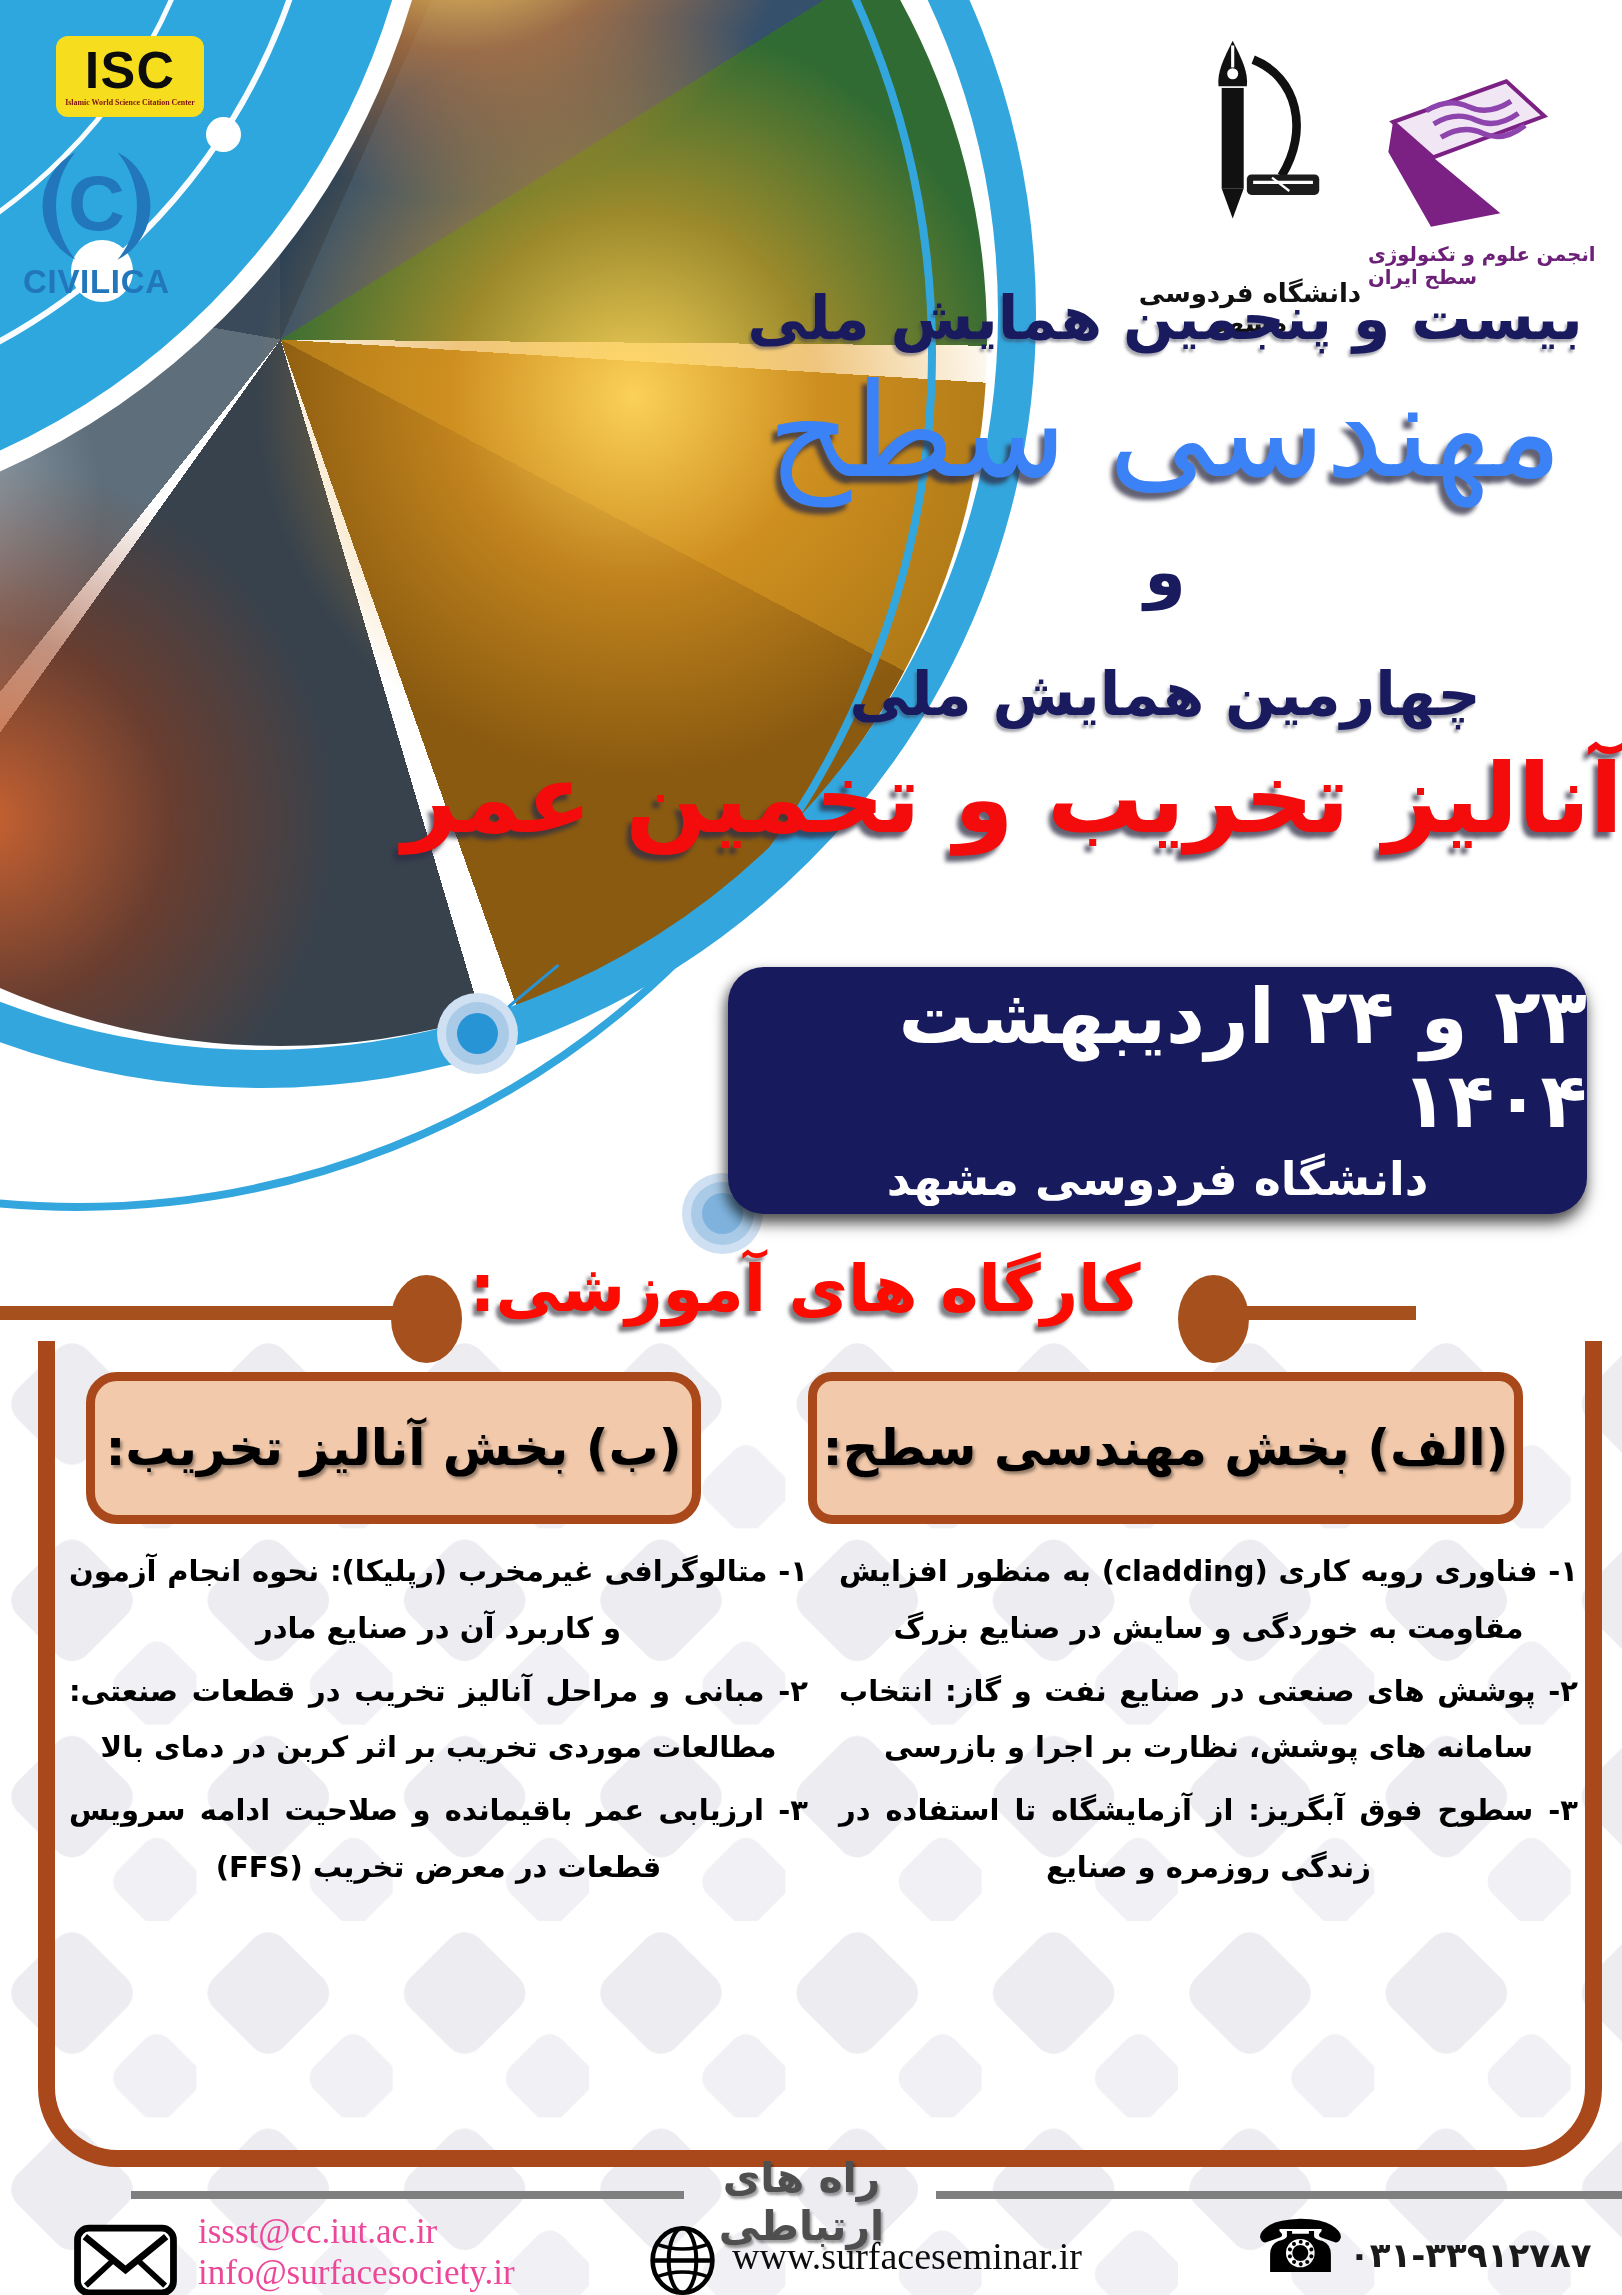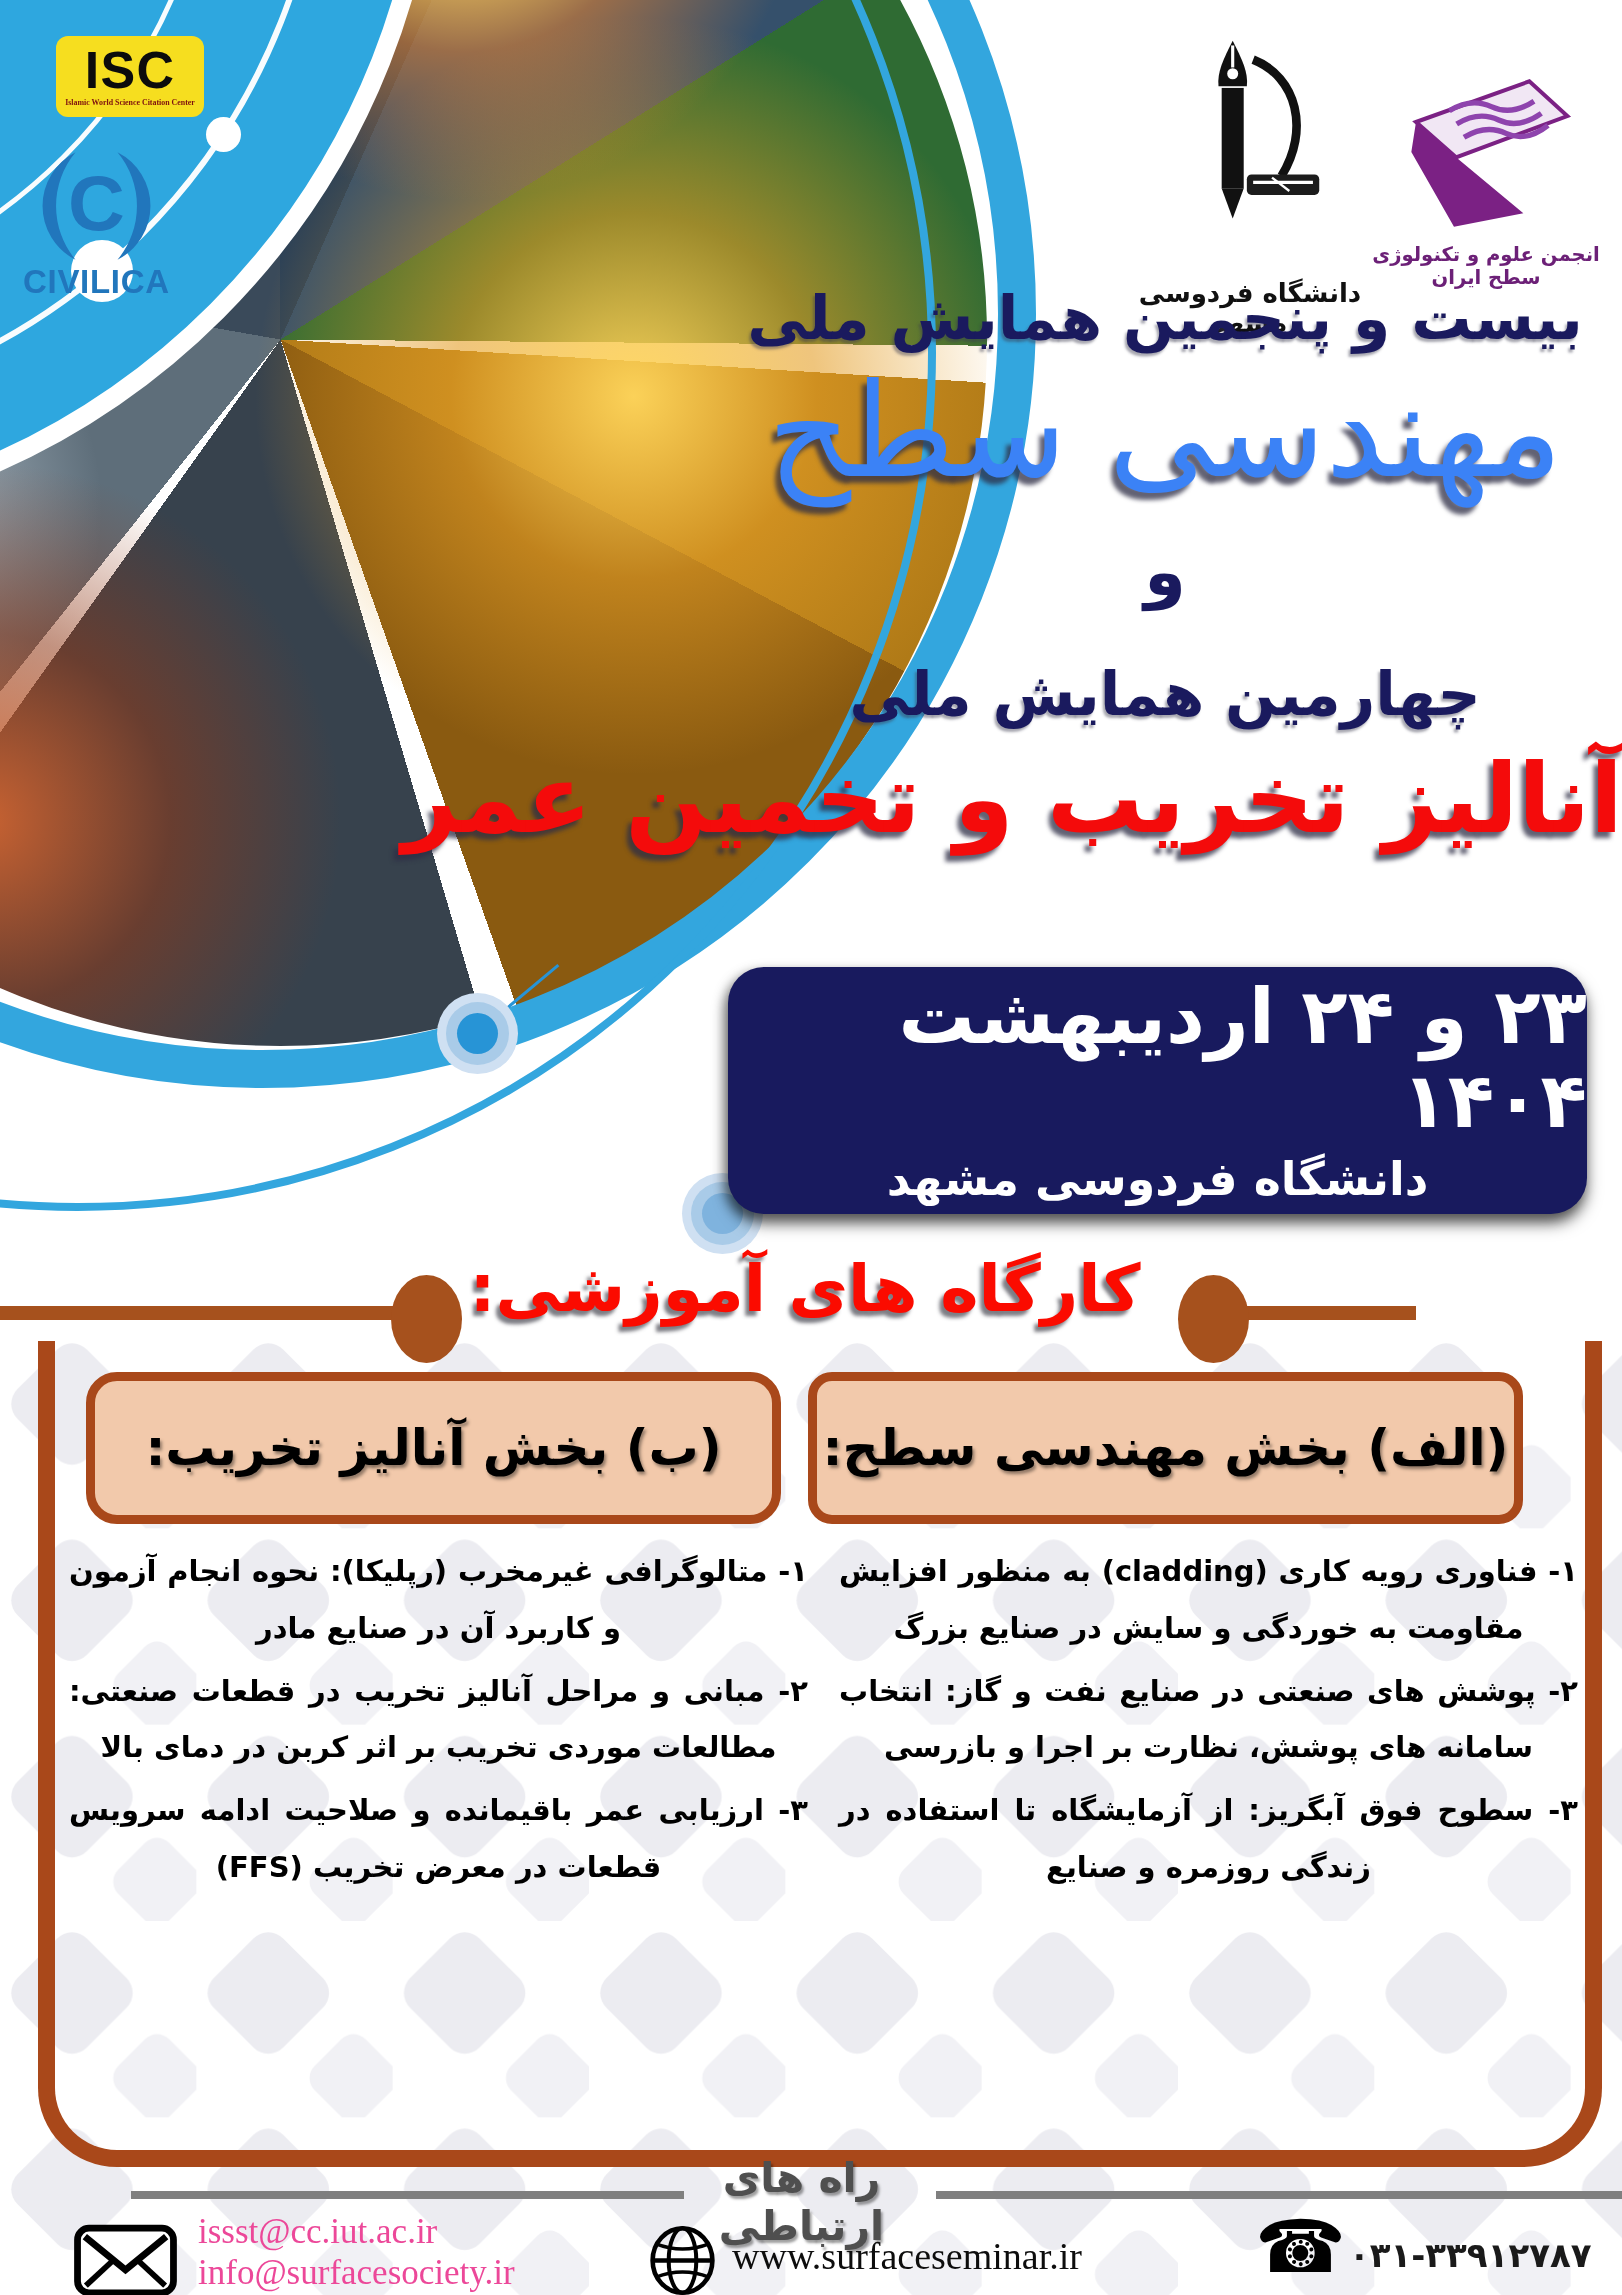--- a/index.html
+++ b/index.html
@@ -55,21 +55,21 @@
   .isc-badge{position:absolute;left:56px;top:36px;width:148px;height:81px;background:#f6de1f;z-index:2;
     display:flex;flex-direction:column;align-items:center;justify-content:center;border-radius:12px;}
   .isc-abbr{font-family:"Liberation Sans",sans-serif;font-weight:bold;font-size:52px;line-height:.95;color:#0c0c0c;letter-spacing:1.3px;}
   .isc-sub{font-family:"Liberation Serif",serif;font-weight:bold;font-size:7.9px;color:#7d0f0f;margin-top:2px;white-space:nowrap;}
   .civilica{position:absolute;left:14.4px;top:147px;width:164px;z-index:2;text-align:center;}
   .civilica-name{font-family:"Liberation Sans",sans-serif;font-weight:bold;font-size:33px;color:#2176bc;letter-spacing:0.7px;margin-top:-3.9px;}
 
   
   .ferdowsi{position:absolute;left:1132px;top:36px;width:236px;z-index:2;text-align:center;}
   .ferdowsi-caption{font-size:26px;font-weight:bold;color:#111;margin-top:3.9px;direction:rtl;}
-  .society{position:absolute;left:1368px;top:72px;width:236px;z-index:2;text-align:center;}
+  .society{position:absolute;left:1368px;top:72px;width:236px;z-index:2;text-align:left;}
   .society-caption{font-size:19.6px;font-weight:bold;color:#6c2077;margin-top:9.2px;direction:rtl;}
 
   
   .title-block{position:absolute;left:707px;top:283px;width:916px;z-index:2;text-align:center;direction:rtl;}
   .t-small{font-size:60px;font-weight:bold;color:#1a1a5e;text-shadow:-2px 2.6px 2.6px rgba(60,60,80,.45);}
   .t-big-red{font-size:130px;font-weight:normal;color:#3b82f6;line-height:1.15;margin-top:4px;
     text-shadow:-5.2px 6.5px 4.6px rgba(45,45,70,.75);}
   .t-vav{font-size:67px;font-weight:bold;color:#1a1a5e;margin-top:26px;}
   .t-small2{font-size:60px;font-weight:bold;color:#1a1a5e;margin-top:48px;text-shadow:-2px 2.6px 2.6px rgba(60,60,80,.45);}
   .t-red2{font-size:96px;font-weight:bold;color:#f40b0b;margin-top:14.4px;white-space:nowrap;
@@ -92,21 +92,21 @@
   .hdg-line.left{left:0;width:400px;}
   .hdg-line.right{left:1241px;width:175px;}
 
   
   .frame{position:absolute;left:38px;top:1341px;width:1564px;height:826px;z-index:1;box-sizing:border-box;
     border:17px solid #a9481a;border-top:none;border-radius:0 0 79px 79px;}
   .col-header{position:absolute;z-index:2;box-sizing:border-box;background:#f2c9ab;border:9.2px solid #a9481a;
     border-radius:31px;display:flex;align-items:center;justify-content:center;direction:rtl;
     font-size:50px;font-weight:bold;color:#000;text-shadow:2px 3.3px 3.3px rgba(0,0,0,.4);}
   .col-header.a{left:808px;top:1372px;width:715px;height:152px;border-radius:24px;}
-  .col-header.b{left:86px;top:1372px;width:695px;height:152px;}
+  .col-header.b{left:86px;top:1372px;width:615px;height:152px;}
   .col-body{position:absolute;z-index:2;direction:rtl;font-size:29px;font-weight:bold;color:#000;
     line-height:1.95;text-align:justify;text-align-last:center;}
   .col-body.a{left:839px;top:1543px;width:739px;}
   .col-body.b{left:69px;top:1543px;width:739px;}
   .wk-item{margin:0 0 6.5px 0;}
 
   
   .footer-label{position:absolute;left:674px;top:2154px;width:255px;z-index:2;text-align:center;direction:rtl;
     font-size:41px;font-weight:bold;color:#4f4f4f;text-shadow:2px 2.6px 2.6px rgba(0,0,0,.38);}
   .divider{position:absolute;top:2191px;height:7.9px;background:#7f7f7f;z-index:2;}

